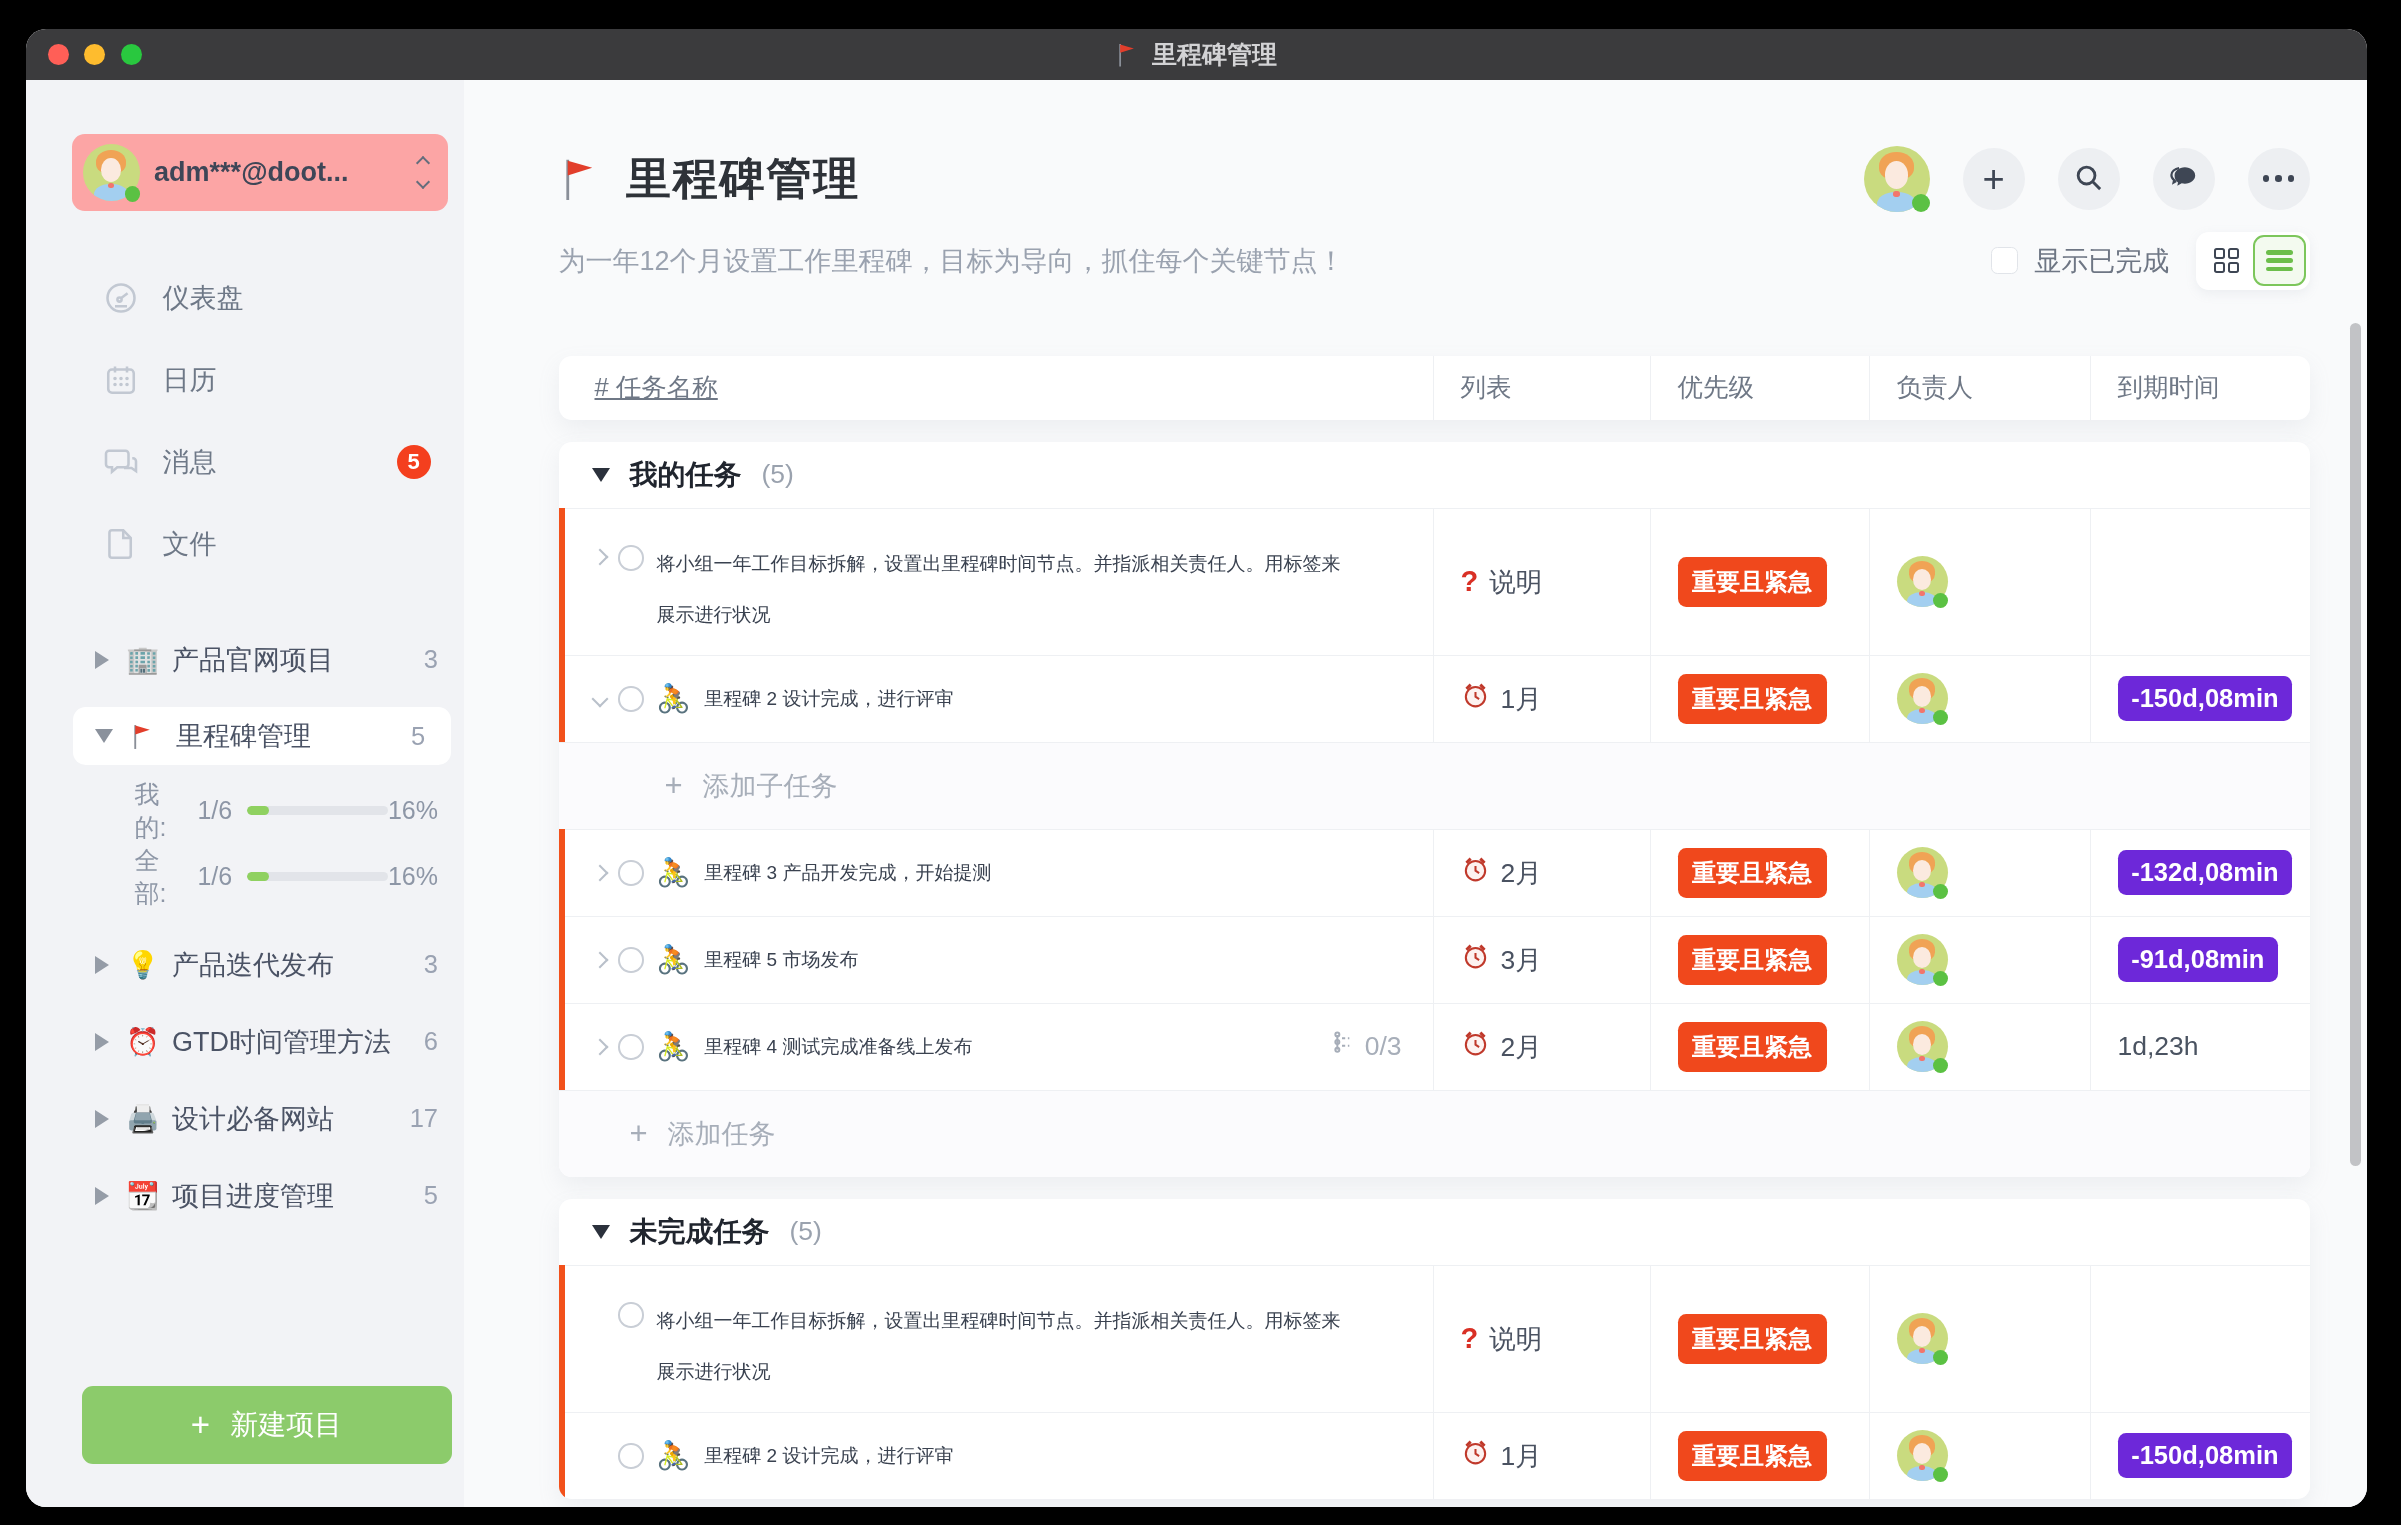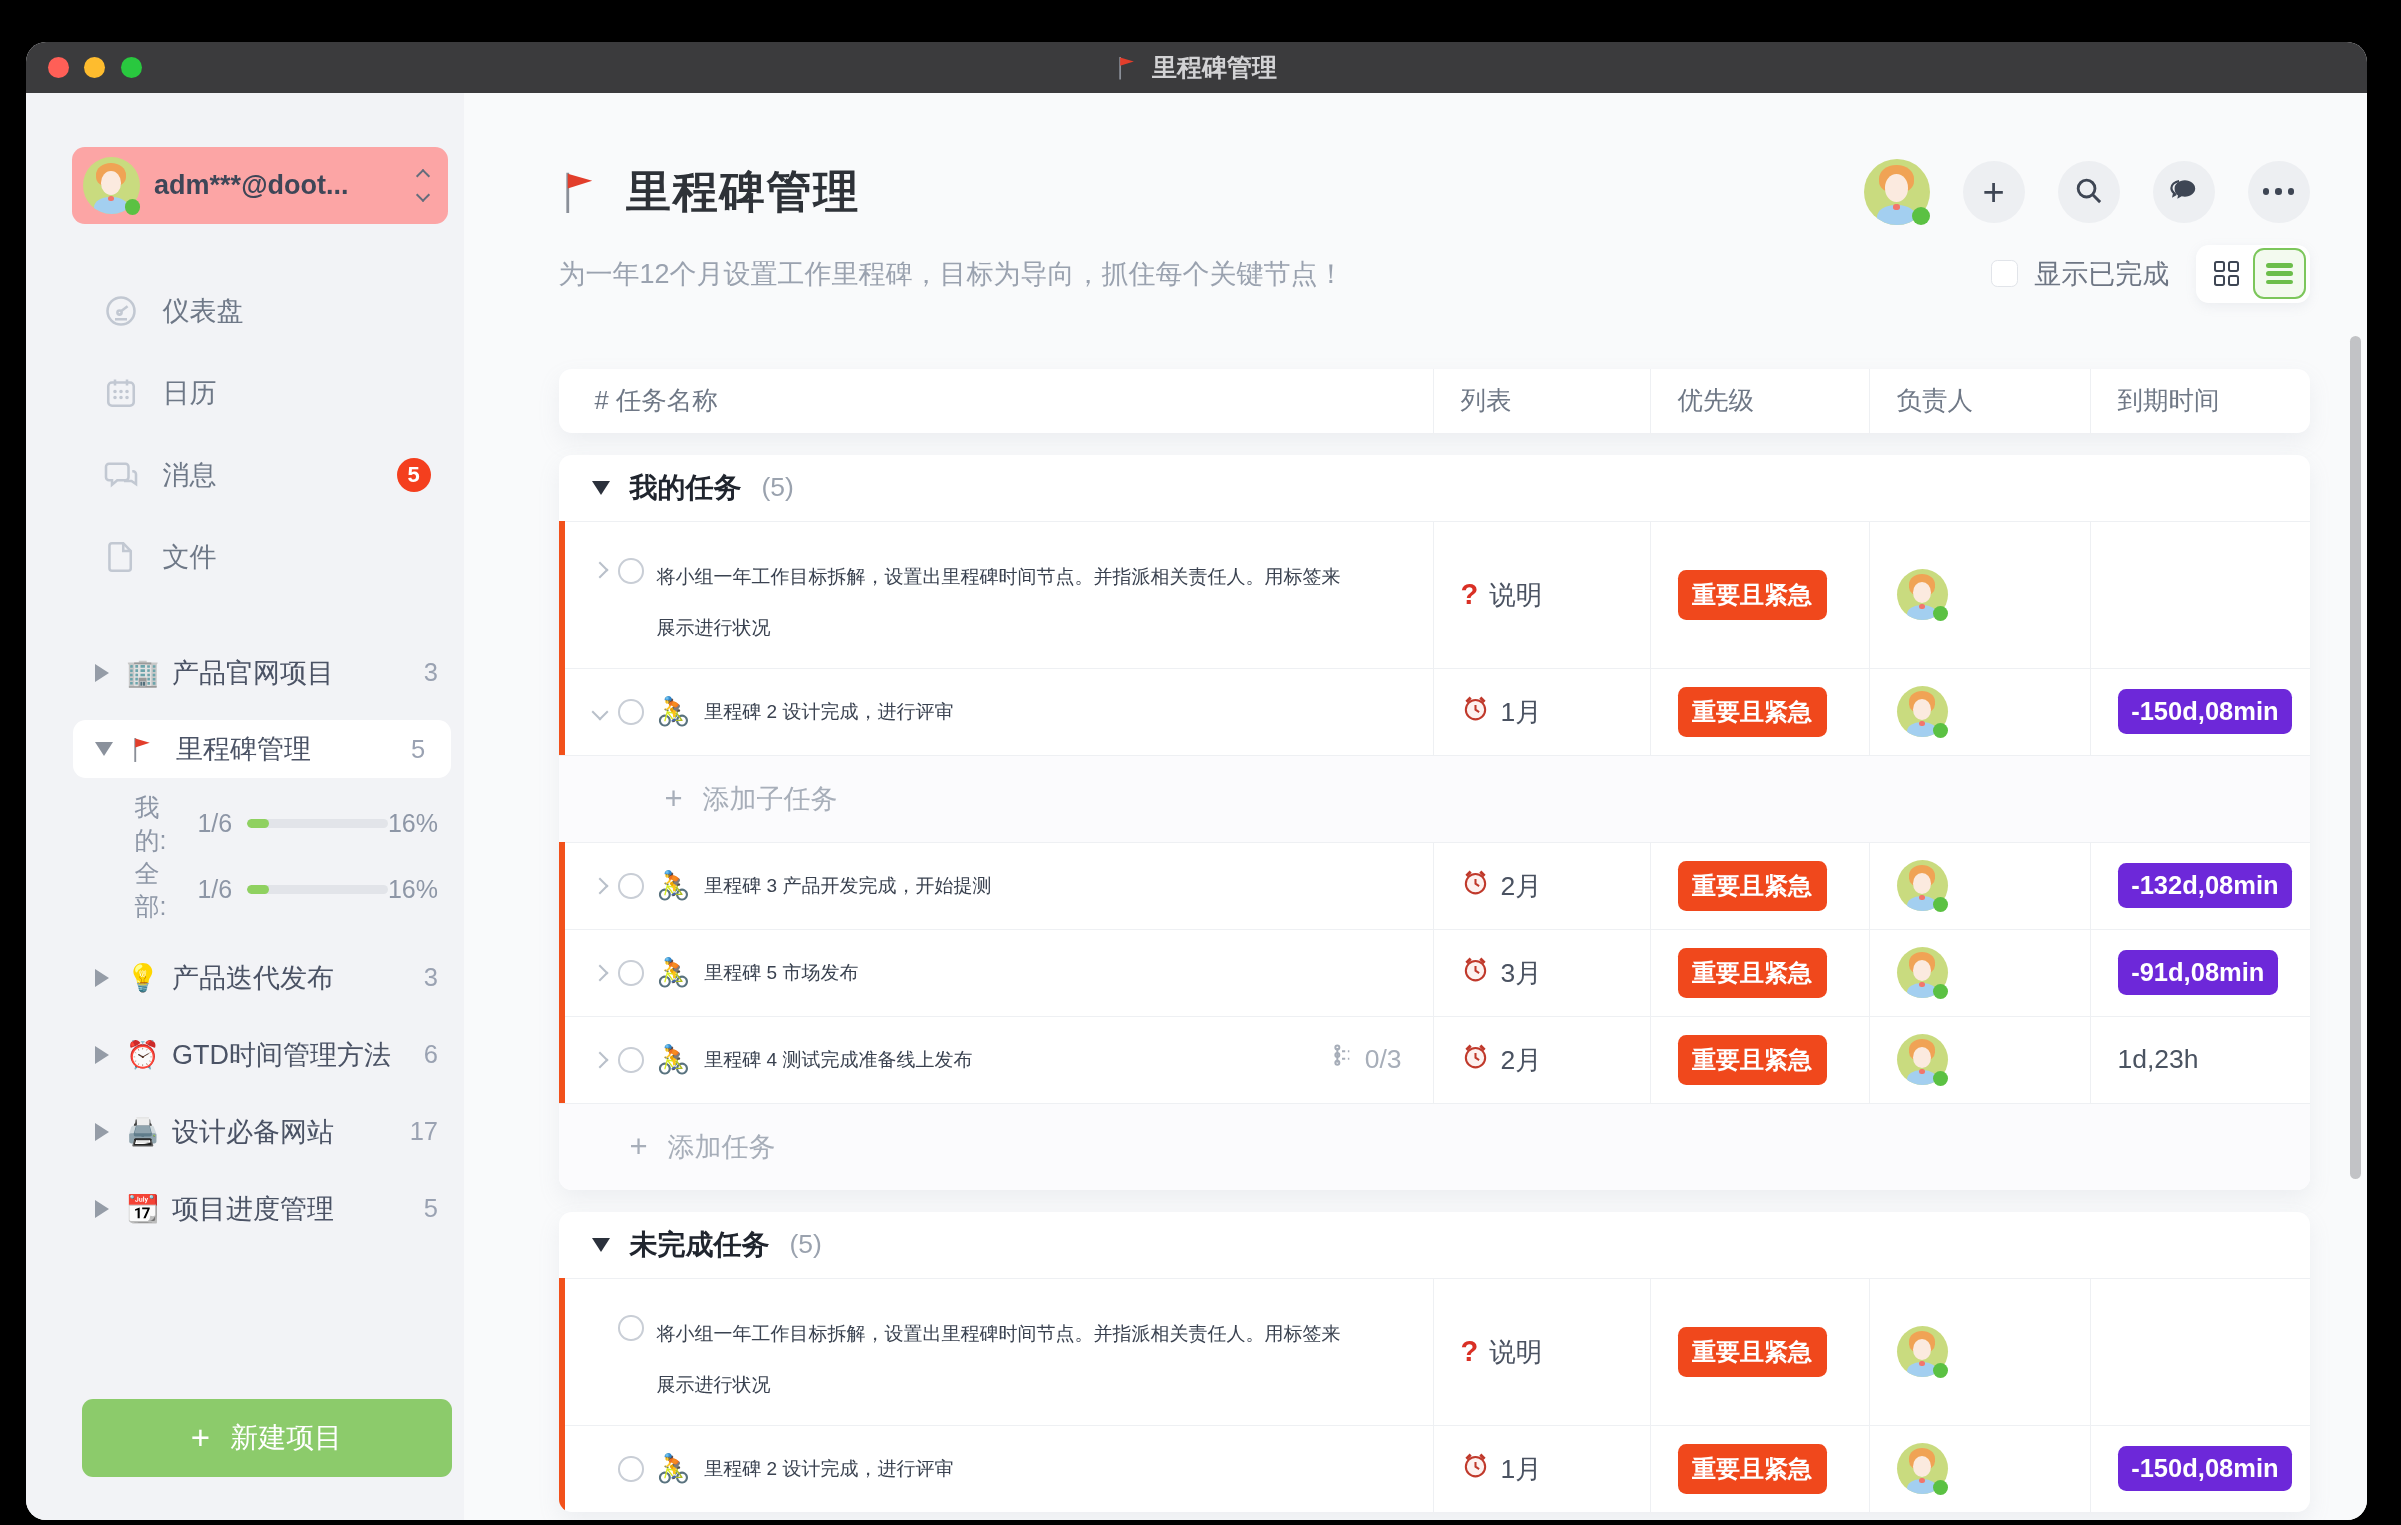--- a/index.html
+++ b/index.html
@@ -1,19 +1,19 @@
 <!DOCTYPE html>
 <html style="font-size:14.6px"><head>
 <meta charset="utf-8">
 <style>
   * { margin:0; padding:0; box-sizing:border-box; }
   html,body { width:2401px; height:1526px; background:#000; overflow:hidden;
     font-family:"Liberation Sans","DejaVu Sans",sans-serif; }
 
-  .window { position:absolute; left:25.5px; top:42px; width:2341px; height:1478px;
+  .window { position:absolute; left:25.5px; top:29px; width:2341px; height:1478px;
     border-radius:20px; overflow:hidden; background:#F9FAFB; }
 
   
   .titlebar { height:51px; background:#3B3B3D; display:flex; align-items:center;
     justify-content:center; position:relative; }
   .lights { position:absolute; left:22px; top:0; bottom:0; display:flex; align-items:center; gap:15.5px; }
   .light { width:21px; height:21px; border-radius:50%; }
   .light.red{ background:#FF5F57; } .light.yellow{ background:#FEBC2E; } .light.green{ background:#29C83F; }
   .tb-title { display:flex; align-items:center; gap:12.8px; color:#D3D3D5; font-size:25px; font-weight:700; }
 
@@ -81,21 +81,21 @@
   .vt.active { border:2.7px solid #7CC65B; background:#F3FAEF; }
   .grid-ic { display:grid; grid-template-columns:1fr 1fr; gap:3.6px; }
   .grid-ic i { width:11px; height:11px; border:2.7px solid #3E4654; border-radius:2.7px; }
   .list-ic i { display:block; width:27px; height:4.6px; background:#6CBE4B; border-radius:2.7px; margin:3.6px 0; }
 
   .card { background:#fff; border-radius:12.8px; box-shadow:0 9px 22px rgba(145,155,175,.12); }
   .header-card { margin-top:66px; height:64px; display:flex; align-items:center; }
   .hcol { height:100%; display:flex; align-items:center; font-size:25.5px; color:#6F7886; padding-left:27px;
     border-left:0.9px solid #EEF0F3; }
   .hcol.first { border-left:none; padding-left:36px; }
-  .w-name{ width:874px; } .w-list{ width:217px; } .w-pri{ width:219px; } .w-owner{ width:221px; } .w-due{ flex:1; }
+  .w-name{ width:874px;text-decoration:underline; } .w-list{ width:217px; } .w-pri{ width:219px; } .w-owner{ width:221px; } .w-due{ flex:1; }
 
   .group-card { margin-top:22px; overflow:hidden; padding-bottom:0; }
   .g-head { height:66px; display:flex; align-items:center; gap:20px; padding-left:33px; }
   .g-head .tri.down { border-top-color:#2B313C; }
   .g-name { font-size:28px; font-weight:700; color:#20252E; }
   .g-count { font-size:26.5px; color:#9AA2AE; }
 
   .trow { display:flex; border-top:0.9px solid #EEF0F3; position:relative; min-height:87px; align-items:stretch; cursor:pointer; }
   .trow.tall { min-height:147px; }
   .cell { display:flex; align-items:center; border-left:0.9px solid #EEF0F3; }

